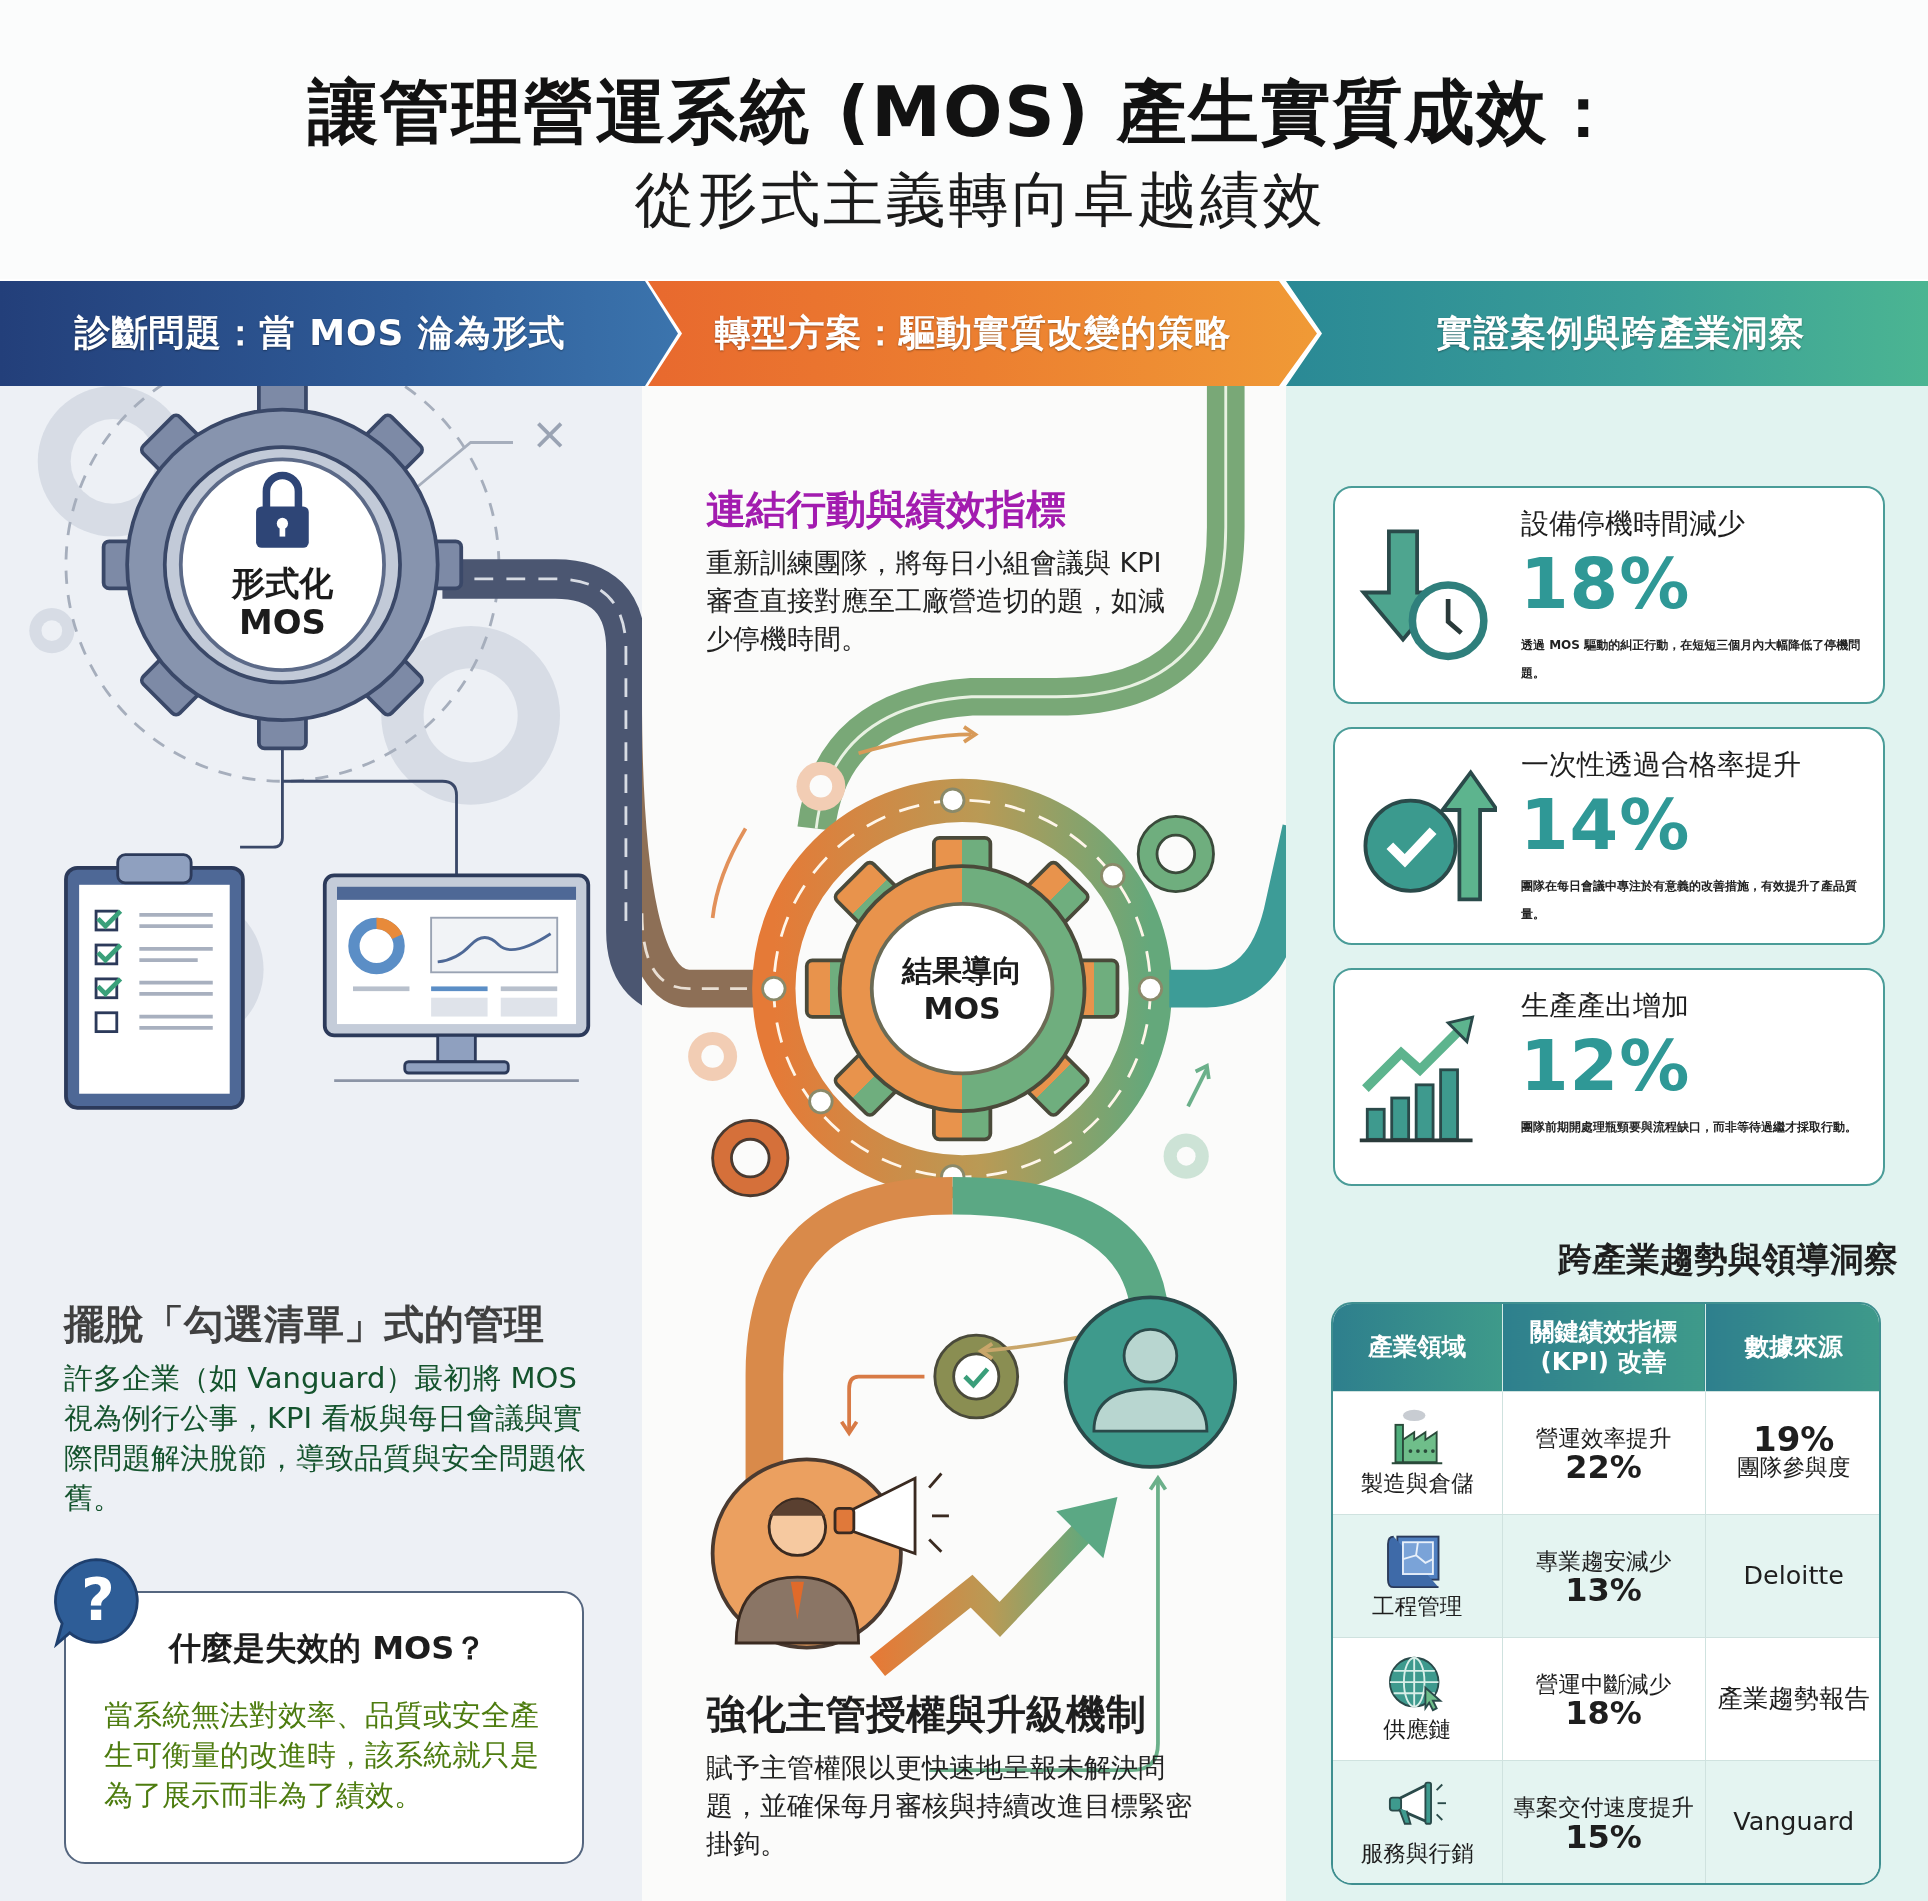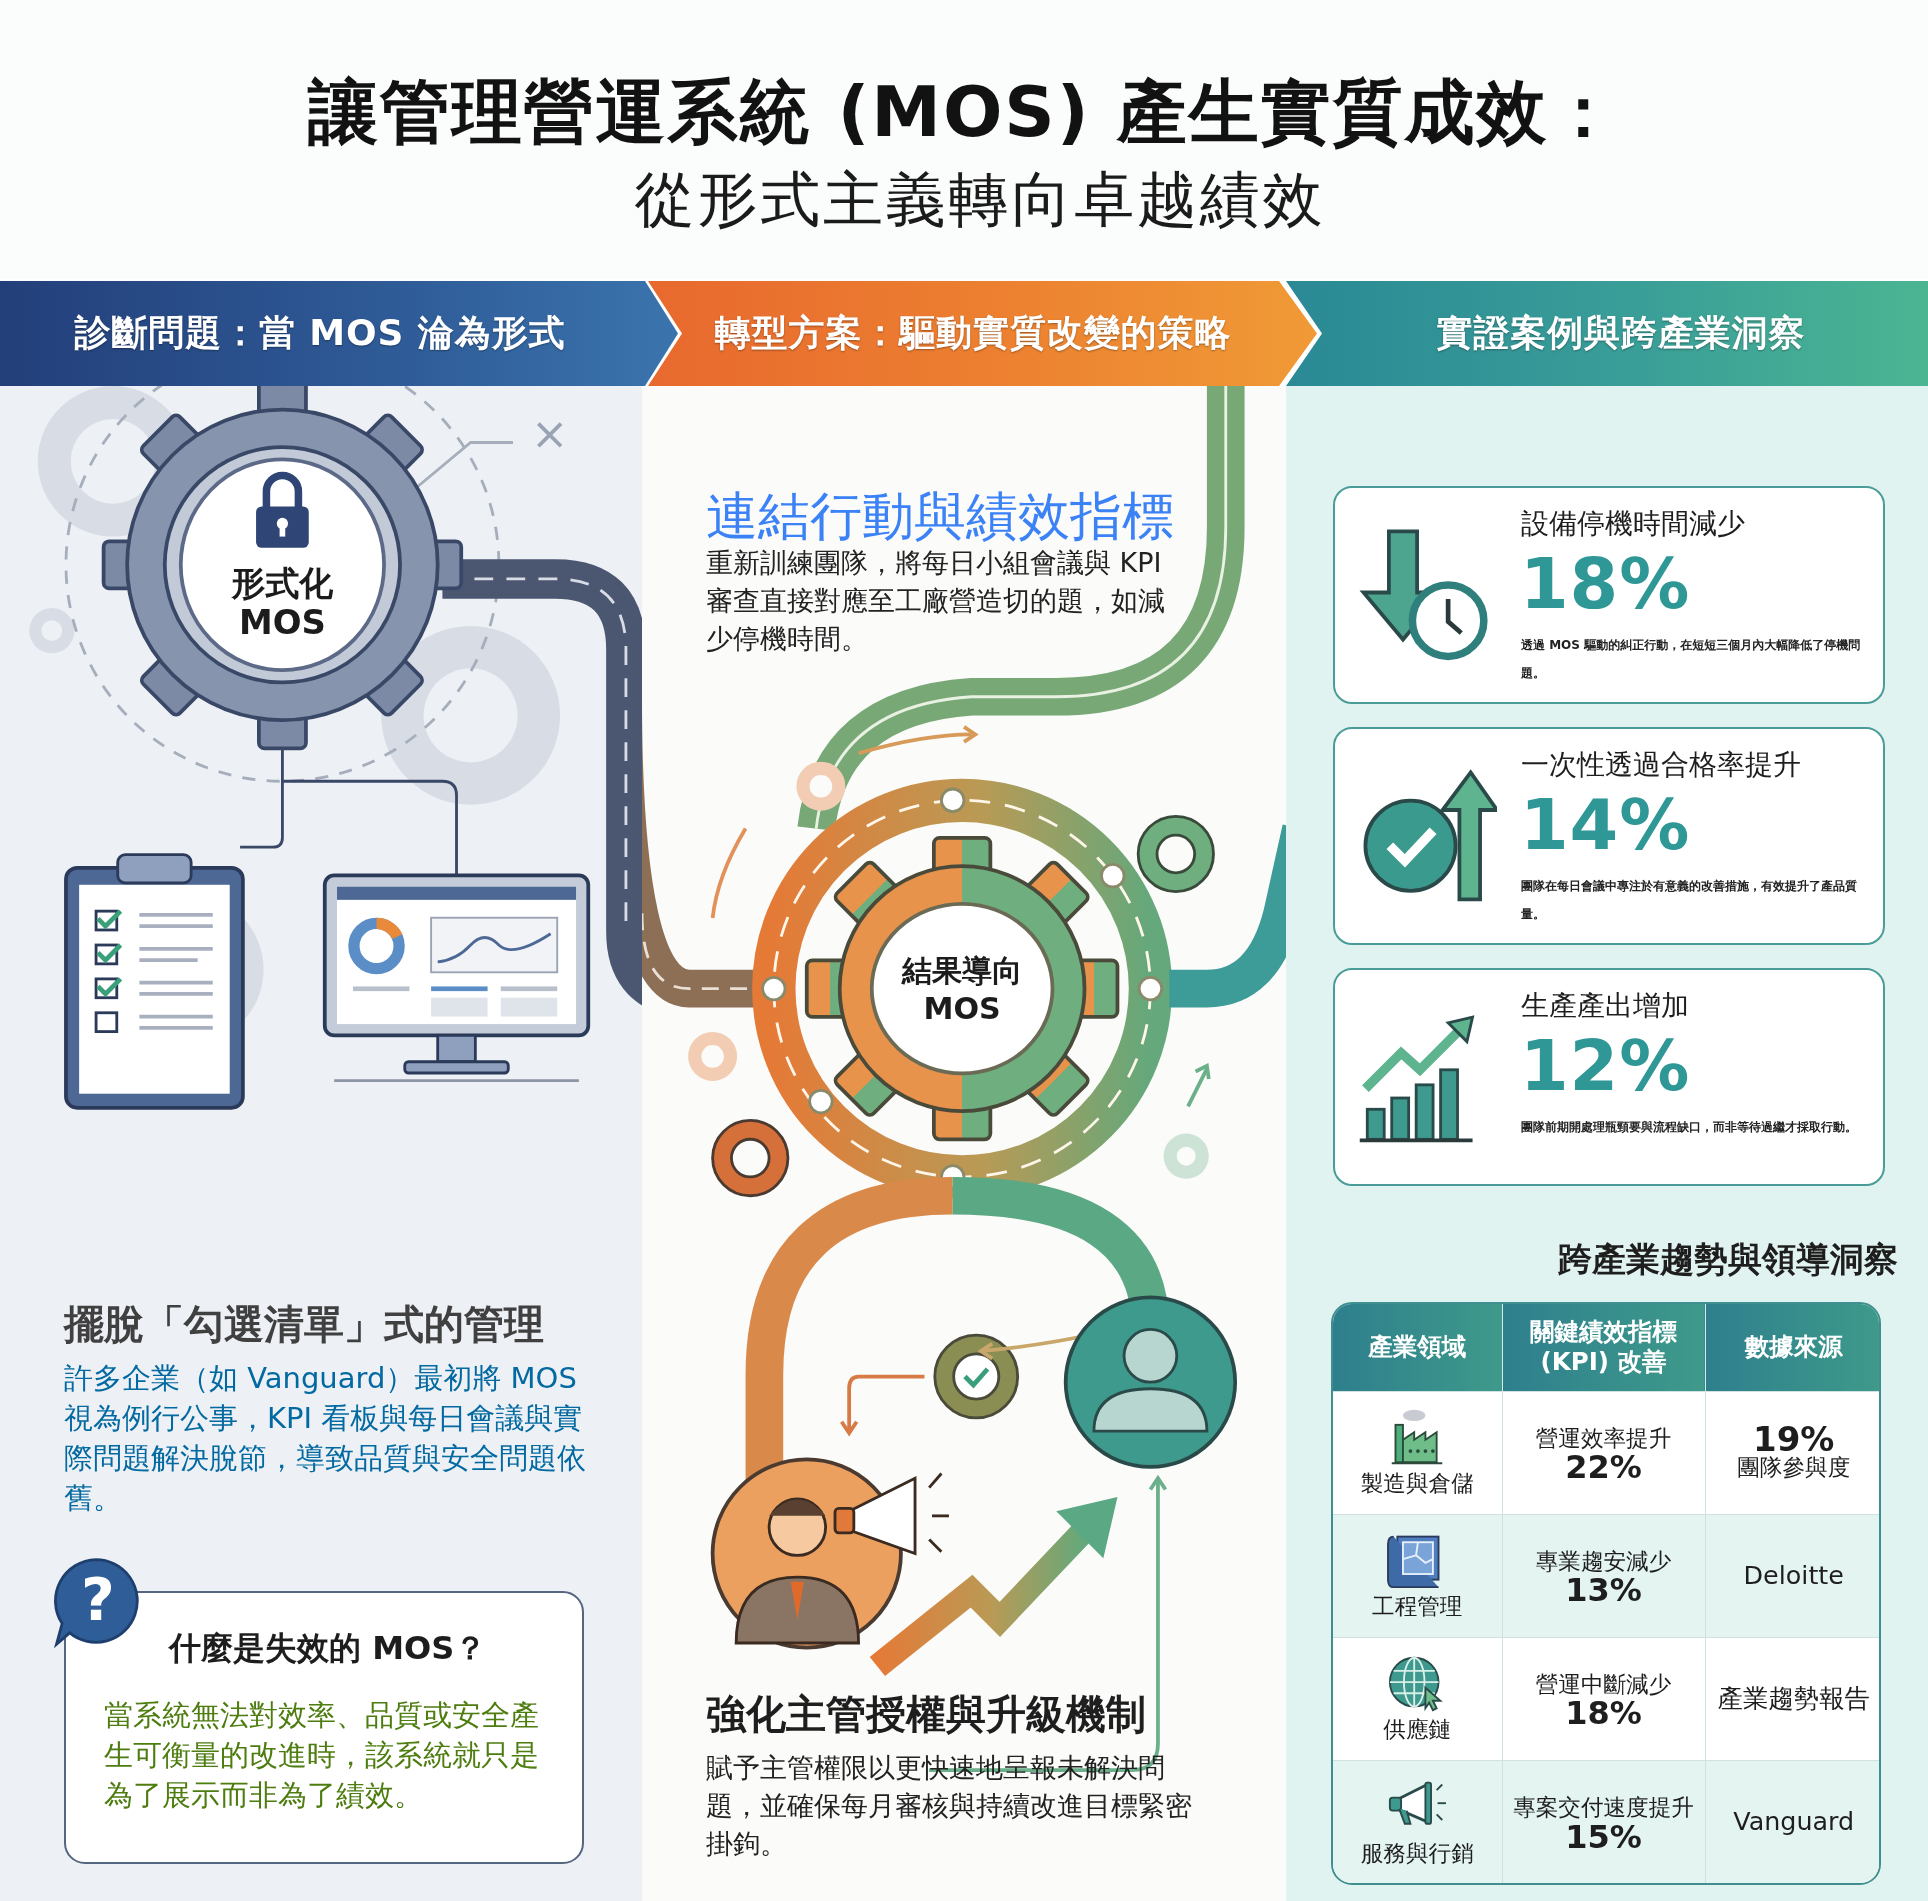--- a/index.html
+++ b/index.html
@@ -14,29 +14,29 @@
   .banner-1 { left: 0; width: 678px; background: linear-gradient(90deg, #233f7a 0%, #2f5c98 60%, #3b74ad 100%); clip-path: polygon(0 0, 645px 0, 678px 50%, 645px 100%, 0 100%); padding-right: 38px; }
   .banner-2 { left: 648px; width: 669px; background: linear-gradient(90deg, #e8692e 0%, #ec7f30 50%, #f09a36 100%); clip-path: polygon(0 0, 631px 0, 669px 50%, 631px 100%, 0 100%, 34px 50%); padding-left: 19px; padding-right: 38px; }
   .banner-3 { left: 1286px; width: 642px; background: linear-gradient(90deg, #2a8995 0%, #3a9e98 55%, #4bb592 100%); clip-path: polygon(0 0, 100% 0, 100% 100%, 0 100%, 36px 50%); padding-left: 28px; }
 
   .col-left { position: absolute; left: 0; top: 386px; width: 642px; height: 1515px; background: #edf0f5; }
   .col-mid { position: absolute; left: 642px; top: 386px; width: 644px; height: 1515px; background: #fbfbfa; }
   .col-right { position: absolute; left: 1286px; top: 386px; width: 642px; height: 1515px; background: #e1f3f0; }
 
   .mos-illus { position: absolute; left: 0; top: 0; width: 642px; height: 847px; }
   .left-heading { position: absolute; left: 64px; top: 911px; font-size: 40px; font-weight: bold; color: #404040; }
-  .left-body { position: absolute; left: 64px; top: 972px; width: 537px; font-size: 29px; line-height: 40px; color: #0369a1; }
+  .left-body { position: absolute; left: 64px; top: 972px; width: 537px; font-size: 29px; line-height: 40px; color: #14532d; }
 
   .qa-box { position: absolute; left: 64px; top: 1205px; width: 520px; height: 273px; background: #ffffff; border: 2.8px solid #55667f; border-radius: 21px; }
   .qa-bubble { position: absolute; left: 49px; top: 1168px; width: 94px; height: 94px; }
   .qa-title { position: absolute; left: 169px; top: 1241px; font-size: 32px; font-weight: bold; color: #1d1d1d; }
   .qa-body { position: absolute; left: 104px; top: 1309px; width: 461px; font-size: 29px; line-height: 40px; color: #4d7c0f; }
 
   .mid-illus { position: absolute; left: 0; top: 0; width: 644px; height: 1515px; }
-  .mid-h1 { position: absolute; left: 64px; top: 96px; font-size: 52px; font-weight: normal; color: #3b82f6; }
+  .mid-h1 { position: absolute; left: 64px; top: 96px; font-size: 40px; font-weight: bold; color: #a21caf; }
   .mid-b1 { position: absolute; left: 64px; top: 158px; width: 471px; font-size: 27px; line-height: 38px; color: #222; }
   .mid-h2 { position: absolute; left: 64px; top: 1301px; font-size: 40px; font-weight: bold; color: #1e1e1e; }
   .mid-b2 { position: absolute; left: 64px; top: 1363px; width: 508px; font-size: 27px; line-height: 38px; color: #222; }
 
   .cases-title { position: absolute; left: 56px; top: 36px; width: 556px; text-align: center; font-size: 34px; font-weight: bold; color: #1e1e1e; }
   .case-card { position: absolute; left: 47px; width: 552px; height: 218px; background: #ffffff; border: 2.8px solid #4a9c98; border-radius: 19px; }
   .case-icon { position: absolute; left: 21px; top: 34px; width: 141px; height: 141px; }
   .case-label { position: absolute; left: 186px; top: 17px; font-size: 28px; color: #1e1e1e; }
   .case-value { position: absolute; left: 185px; top: 55px; font-size: 70px; font-weight: bold; color: #2f9896; letter-spacing: 0.9px; }
   .case-desc { position: absolute; left: 186px; top: 143px; width: 348px; font-size: 12px; line-height: 28px; color: #222; font-weight: bold; }

